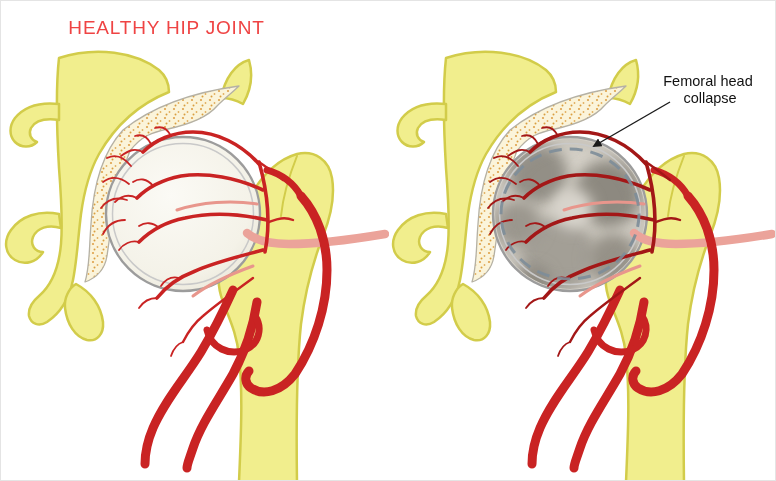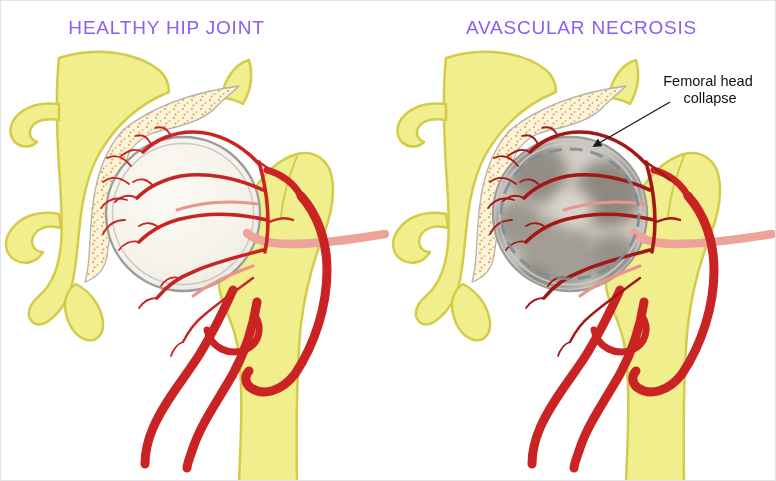--- a/index.html
+++ b/index.html
@@ -4,21 +4,21 @@
 <style>
   html,body{margin:0;padding:0;background:#fff;}
   .frame{
     width:776px;height:481px;box-sizing:border-box;background:#fff;
     border:1px solid #e4e4e4;display:flex;position:relative;overflow:hidden;
     font-family:"Liberation Sans", sans-serif;
   }
   .panel{width:388px;height:100%;position:relative;}
   .panel-title{
     position:absolute;top:16px;left:0;width:100%;margin:0;text-align:center;
-    font-size:19px;font-weight:400;letter-spacing:.8px;color:#8b5cf6;
+    font-size:19px;font-weight:400;letter-spacing:.8px;color:#ef4444;
   }
   .panel--left .panel-title{padding-right:56px;box-sizing:border-box;}
   .scene{position:absolute;top:43px;left:0;}
   
   .bone{fill:var(--bone,#f1ee8d);stroke:var(--bone-outline,#d2cc4a);stroke-width:2.5;stroke-linejoin:round;}
   .bone-detail{fill:none;stroke:var(--bone-outline,#d2cc4a);stroke-width:2;stroke-linecap:round;}
   .crescent{fill:url(#stip);stroke:#b5b1a4;stroke-width:1.3;stroke-linejoin:round;}
   .head-rim{fill:none;stroke:var(--cartilage-rim,#9c9c9c);stroke-width:2.4;}
   .head-rim-inner{fill:none;stroke:#c9c9c9;stroke-width:1.5;}
   .vessel{fill:none;stroke:var(--artery,#c92323);stroke-linecap:round;stroke-linejoin:round;}
@@ -157,21 +157,20 @@
       <use href="#g-bones"></use>
       <use href="#g-crescent"></use>
       <circle cx="182" cy="170" r="77" fill="url(#headGrad)"></circle>
       <use href="#g-head-ring"></use>
       <use href="#g-vessels"></use>
       <use href="#g-tree" style="color:#c92323"></use>
     </svg>
   </section>
 
   <section class="panel panel--right">
-    <h2 class="panel-title">AVASCULAR NECROSIS</h2>
     <svg class="scene" width="388" height="438" viewBox="0 0 388 438">
       <use href="#g-bones"></use>
       <use href="#g-crescent"></use>
       <circle cx="182" cy="170" r="77" fill="#d6d2c9"></circle>
       <use href="#g-mottle"></use>
       <use href="#g-head-ring"></use>
       <use href="#g-vessels"></use>
       <use href="#g-tree" style="color:#a31717"></use>
       <ellipse class="dashed-ring" cx="182" cy="170" rx="69" ry="65"></ellipse>
       <line class="leader" x1="282" y1="58" x2="206" y2="102" marker-end="url(#arr)"></line>

